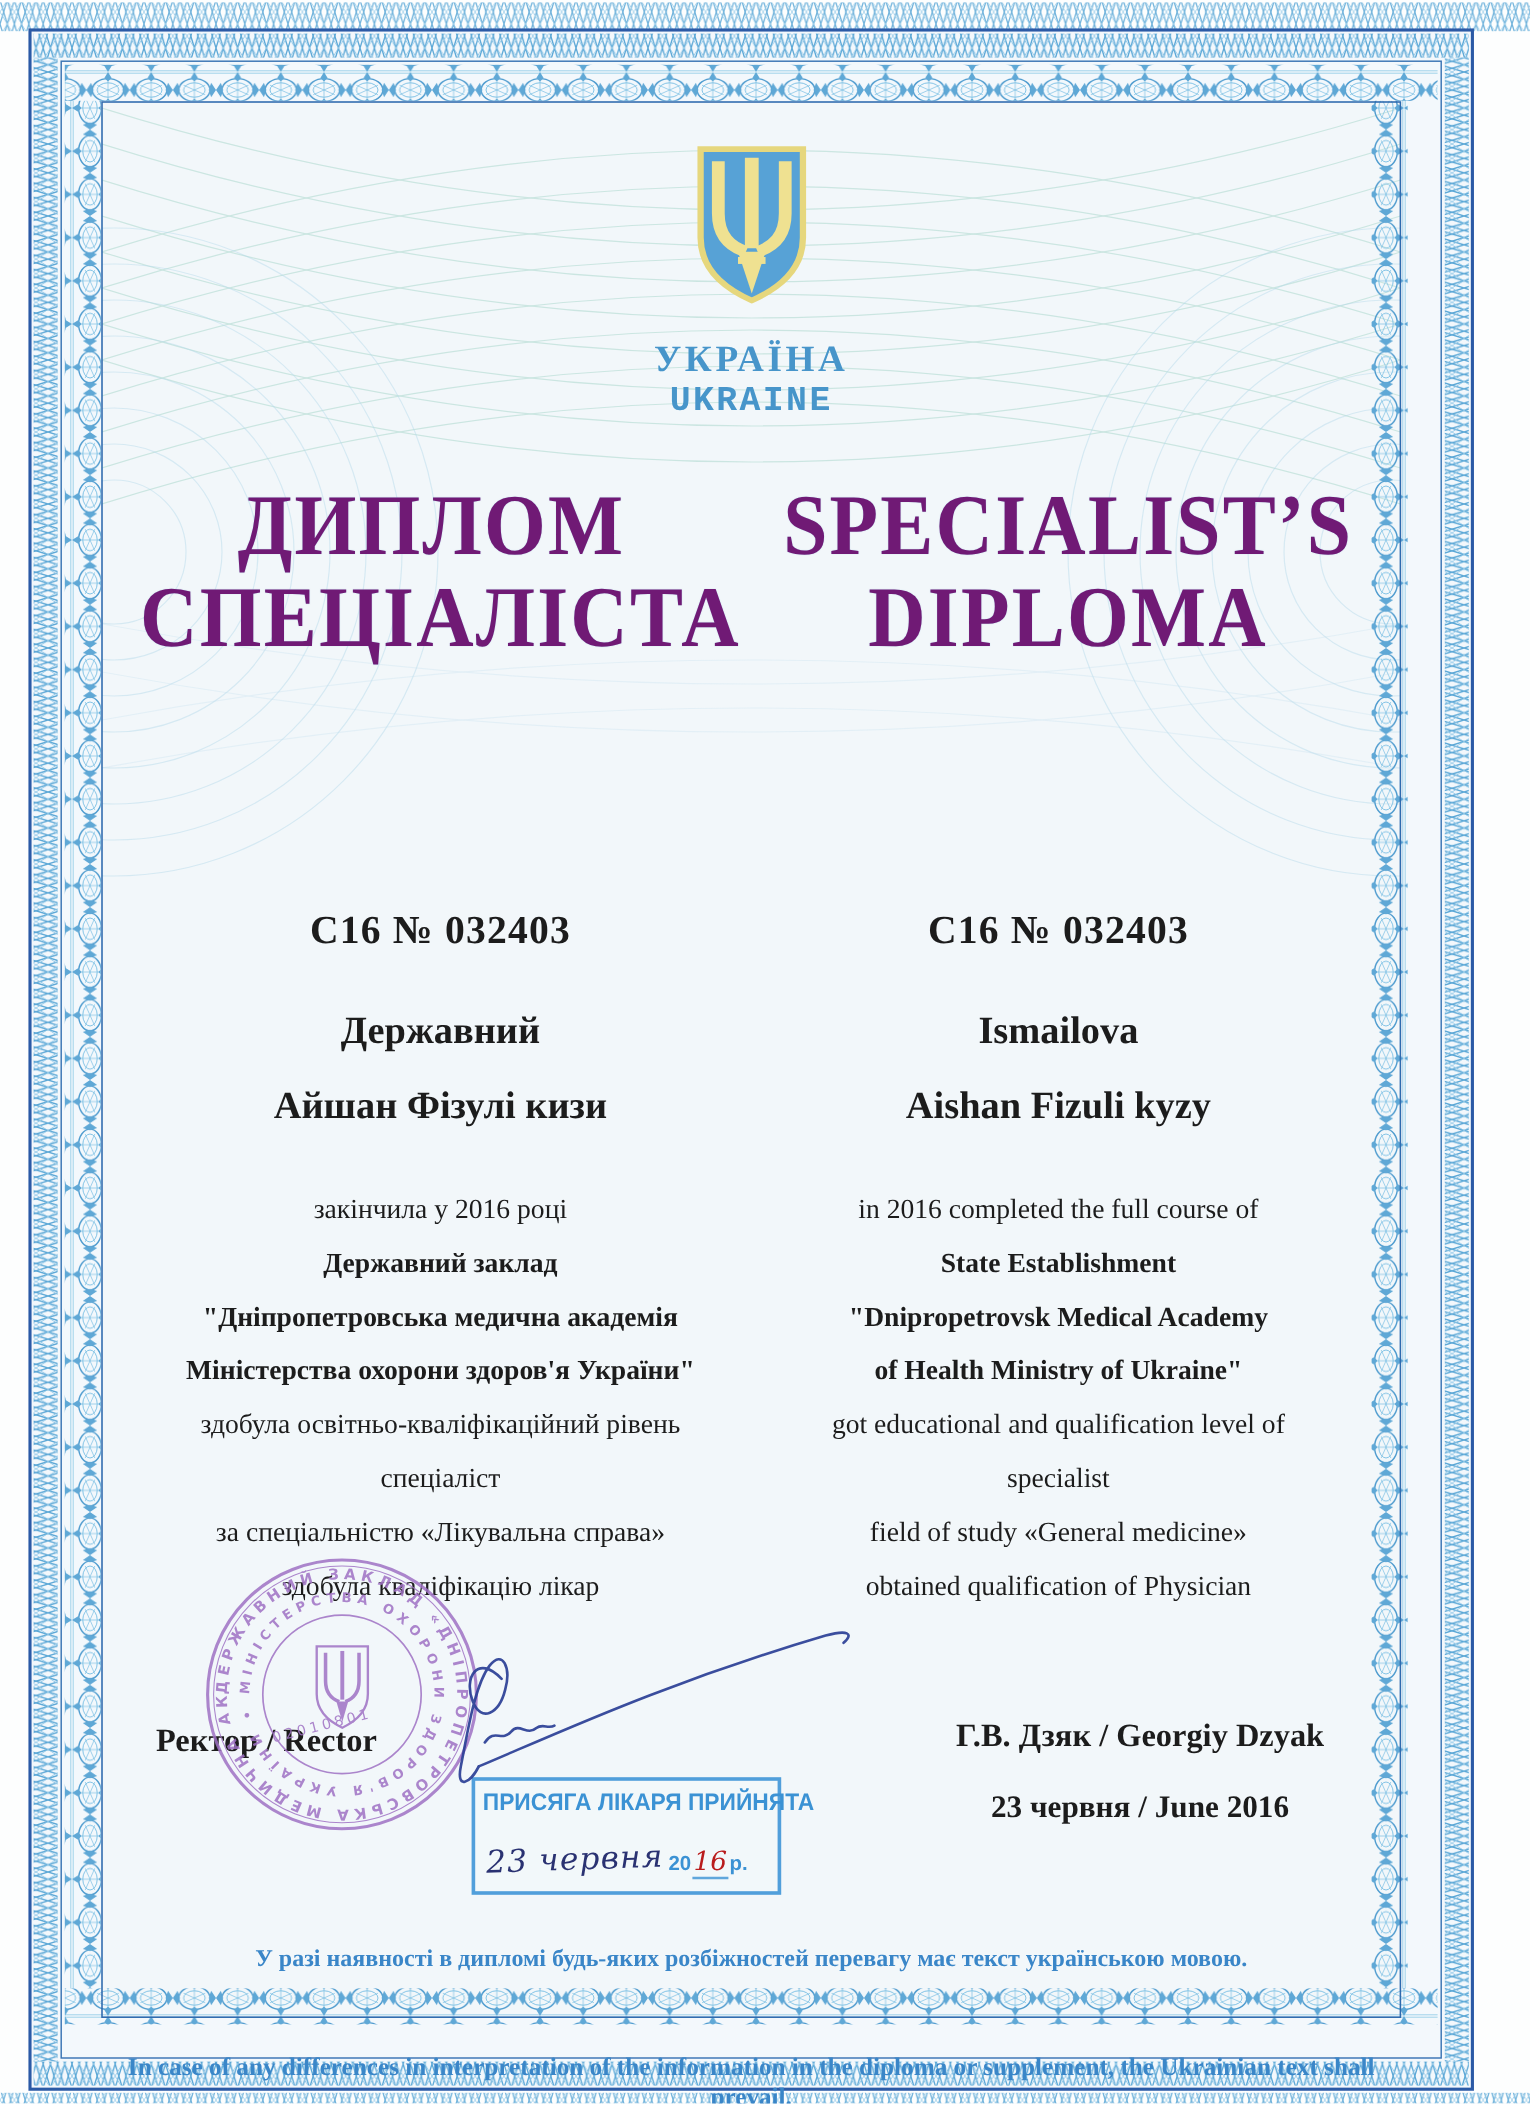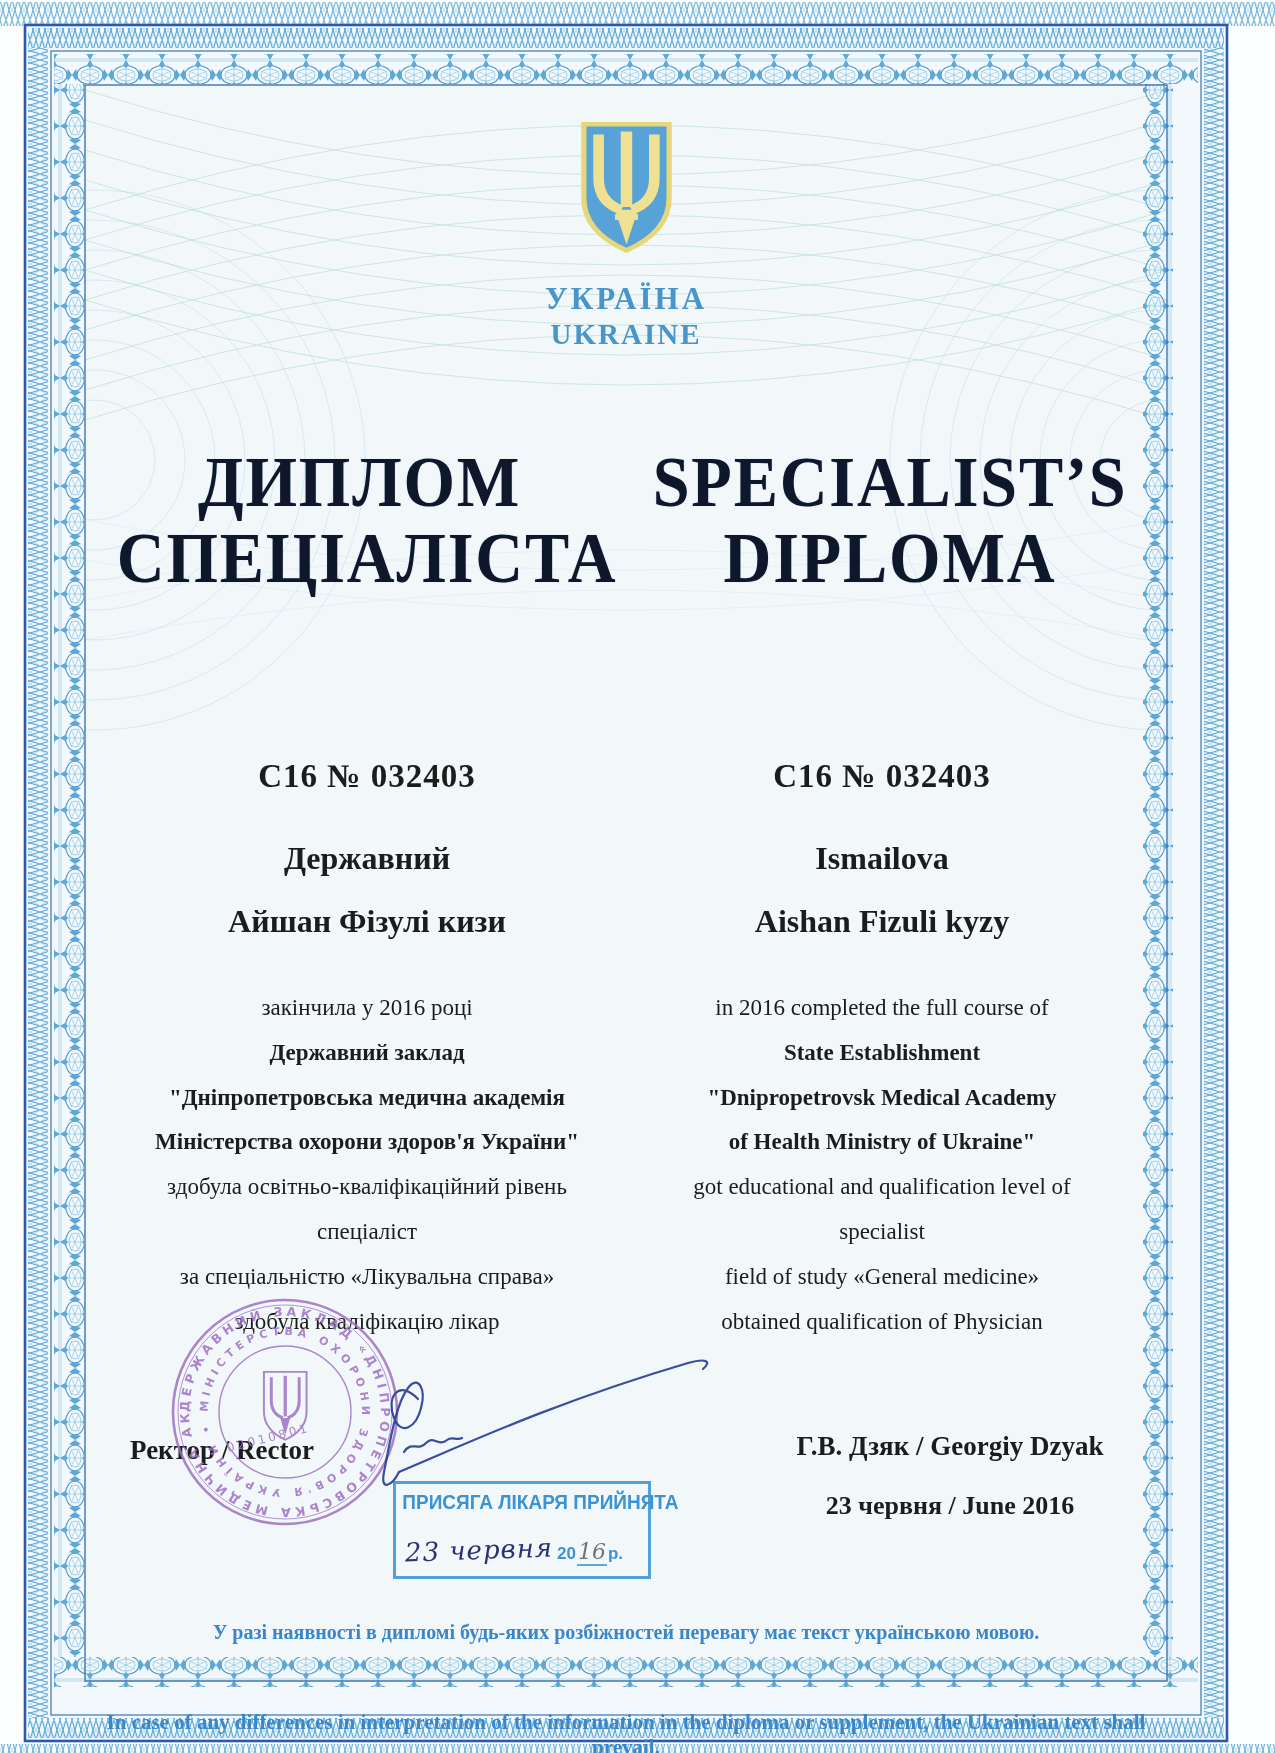--- a/index.html
+++ b/index.html
@@ -11,23 +11,23 @@
   }
   svg.layer{position:absolute;left:0;top:0;pointer-events:none;}
   #deco{z-index:1;}
   #ink{z-index:4;}
   .content{position:absolute;left:0;top:0;width:1037px;height:1753px;z-index:2;}
   .abs{position:absolute;}
   .ctr{text-align:center;}
   .country-uk{left:85px;top:281px;width:1082px;font-size:31px;font-weight:bold;
     letter-spacing:3px;color:#4795ca;}
   .country-en{left:85px;top:318px;width:1082px;font-size:29px;font-weight:bold;
-    letter-spacing:2px;color:#4795ca;}
-  .title-cell{font-size:72px;font-weight:bold;color:#0f172a;letter-spacing:2px;
-    line-height:76px;white-space:nowrap;text-shadow:0 0 1px rgba(120,175,215,.55);margin-top:44px;}
+    letter-spacing:2px;color:#4795ca;font-family:Liberation Mono, monospace;}
+  .title-cell{font-size:72px;font-weight:bold;color:#701a75;letter-spacing:2px;
+    line-height:76px;white-space:nowrap;text-shadow:0 0 1px rgba(120,175,215,.55);}
   .title-cell span{display:inline-block;transform:scaleX(.92);transform-origin:center;}
   .t-left{left:95px;top:400px;width:530px;}
   .t-right{left:630px;top:400px;width:520px;}
   .col{width:500px;}
   .c-left{left:117px;}
   .c-right{left:632px;}
   .numline{top:758px;font-size:33px;font-weight:bold;letter-spacing:1px;}
   .surname{top:840px;font-size:32px;font-weight:bold;}
   .names{top:903px;font-size:32px;font-weight:bold;}
   .bodyblock{top:986px;}
@@ -42,21 +42,21 @@
   .oath-title{margin-top:7px;text-align:center;font-family:"Liberation Sans",sans-serif;
     font-weight:bold;font-size:20px;color:#3b92d4;transform:scaleX(.95);letter-spacing:0px;
     white-space:nowrap;}
   .oath-hw-row{position:absolute;left:9px;bottom:10px;width:238px;white-space:nowrap;}
   .hw{font-family:"DejaVu Serif",serif;font-style:italic;color:#2a3272;
     font-size:26px;letter-spacing:1px;display:inline-block;transform:rotate(-2deg);}
   .yr-p{font-family:"Liberation Sans",sans-serif;font-weight:bold;font-size:17px;
     color:#3b92d4;}
   .yr-line{display:inline-block;width:30px;border-bottom:2px solid rgba(59,146,212,.8);
     text-align:center;margin:0 1px;}
-  .yr-hw{font-family:"DejaVu Serif",serif;font-style:italic;color:#737373;font-size:22px;text-align:center;}
+  .yr-hw{font-family:"DejaVu Serif",serif;font-style:italic;color:#b91c1c;font-size:22px;text-align:center;}
   .footer-uk{left:85px;top:1621px;width:1082px;font-size:20px;font-weight:bold;color:#3a86c8;}
   .footer-en{left:85px;top:1710px;width:1082px;font-size:21px;font-weight:bold;color:#3a86c8;}
 </style>
 </head>
 <body>
 
 <svg id="deco" class="layer" width="1275" height="1753" viewBox="0 0 1275 1753">
   <defs>
     <pattern id="latt" width="12" height="20" patternUnits="userSpaceOnUse">
       <path d="M0,20 L6,0 L12,20" stroke="#5aa7d6" fill="none" stroke-width="1.1"></path>

